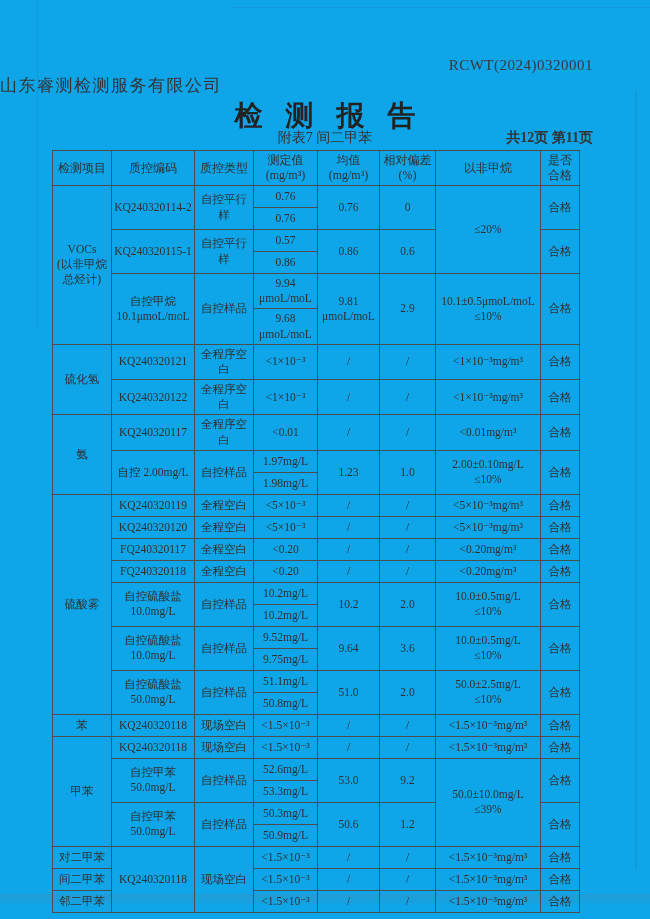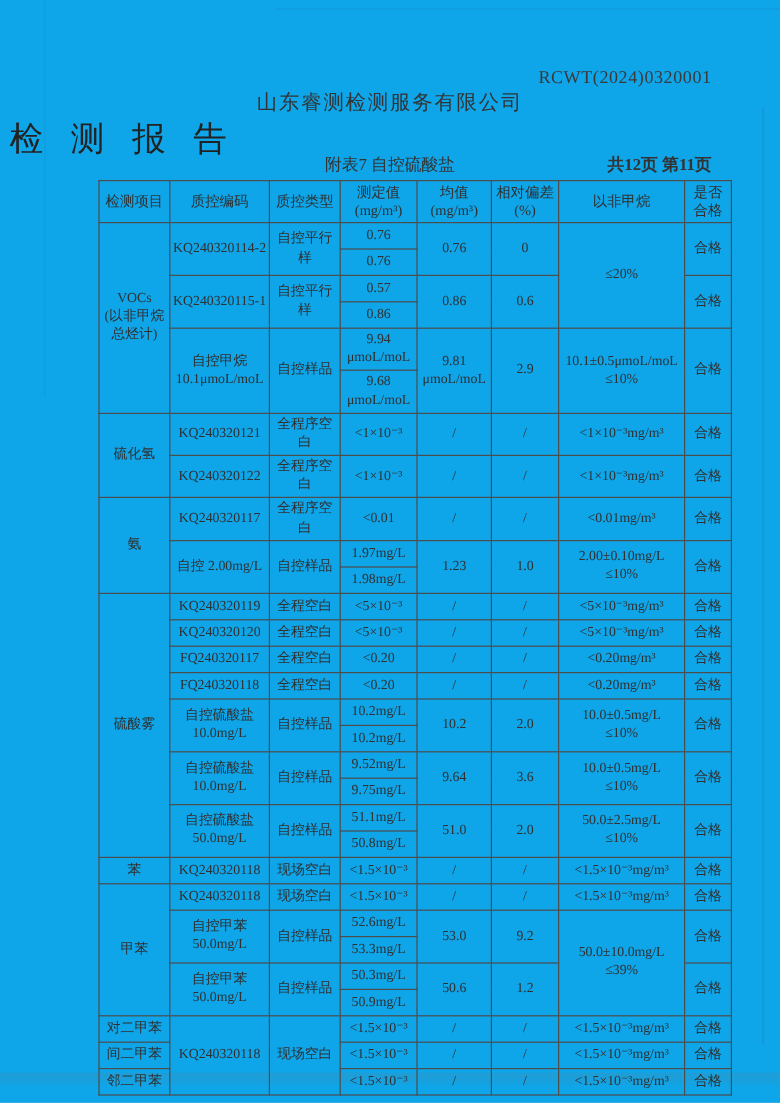--- a/index.html
+++ b/index.html
@@ -21,38 +21,38 @@
   .right-edge{position:absolute;left:635px;top:90px;width:2px;height:780px;background:rgba(60,60,60,.09);}
   .bottom-shadow{position:absolute;left:0;top:894px;width:100%;height:10px;
     background:linear-gradient(180deg,rgba(120,120,115,.18),rgba(120,120,115,.05));}
 
   .doc-number{
     position:absolute;top:57px;right:57px;
     font-size:15px;letter-spacing:.5px;color:#3a3a3a;
   }
   .company{
     position:absolute;top:74px;left:0;width:100%;
-    text-align:center;font-size:17px;letter-spacing:1.5px;color:#333;
+    text-align:left;font-size:17px;letter-spacing:1.5px;color:#333;
   }
   .report-title{
     position:absolute;top:97px;left:0;width:100%;
-    font-size:28px;font-weight:normal;
+    text-align:center;font-size:28px;font-weight:bold;
     letter-spacing:8px;color:#222;text-indent:8px;
   }
   .subtitle{
     position:absolute;top:129px;left:0;width:100%;
     text-align:center;font-size:14px;color:#333;
   }
   .pagination{
     position:absolute;top:129px;right:57px;
     font-size:14px;color:#333;font-weight:bold;
   }
 
   table.qc{
-    position:absolute;left:82px;top:150px;
+    position:absolute;left:52px;top:150px;
     width:527px;
     border-collapse:collapse;table-layout:fixed;
     font-size:11.5px;color:#303030;
   }
   table.qc th,table.qc td{
     border:1px solid #4d4d4d;
     text-align:center;vertical-align:middle;
     padding:2px 1px;
     white-space:pre-line;
     line-height:1.32;
@@ -68,21 +68,21 @@
 
 <div class="page">
   <div class="fold-line"></div>
   <div class="top-edge"></div>
   <div class="right-edge"></div>
   <div class="bottom-shadow"></div>
 
   <div class="doc-number">RCWT(2024)0320001</div>
   <div class="company">山东睿测检测服务有限公司</div>
   <div class="report-title">检 测 报 告</div>
-  <div class="subtitle">附表7 自控硫酸盐</div>
+  <div class="subtitle">附表7 间二甲苯</div>
   <div class="pagination">共12页  第11页</div>
 
   <table class="qc">
     <colgroup>
       <col style="width:59px">
         <col style="width:83px">
         <col style="width:59px">
         <col style="width:64px">
       <col style="width:62px">
         <col style="width:56px">

